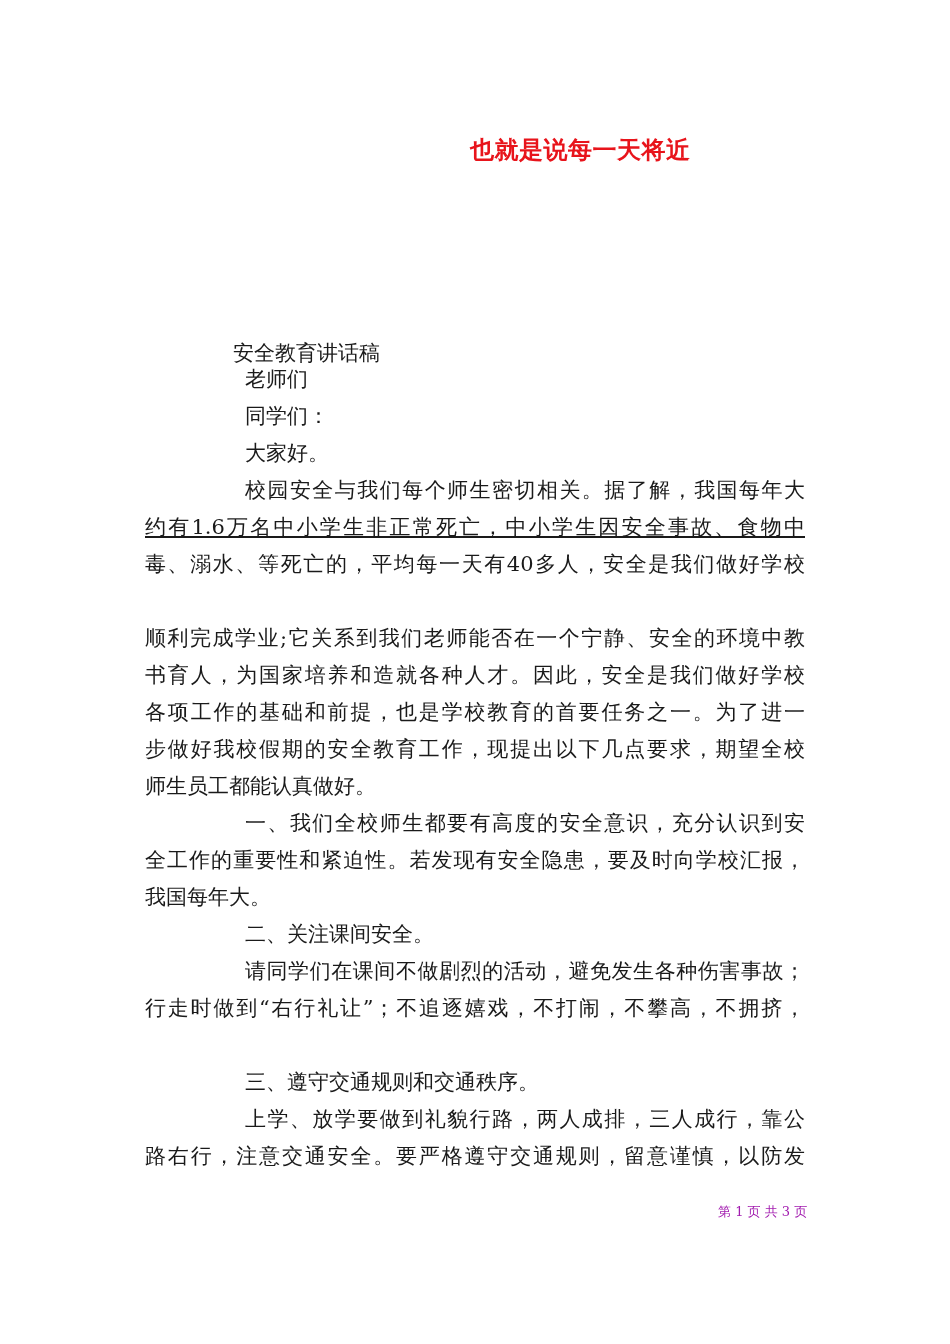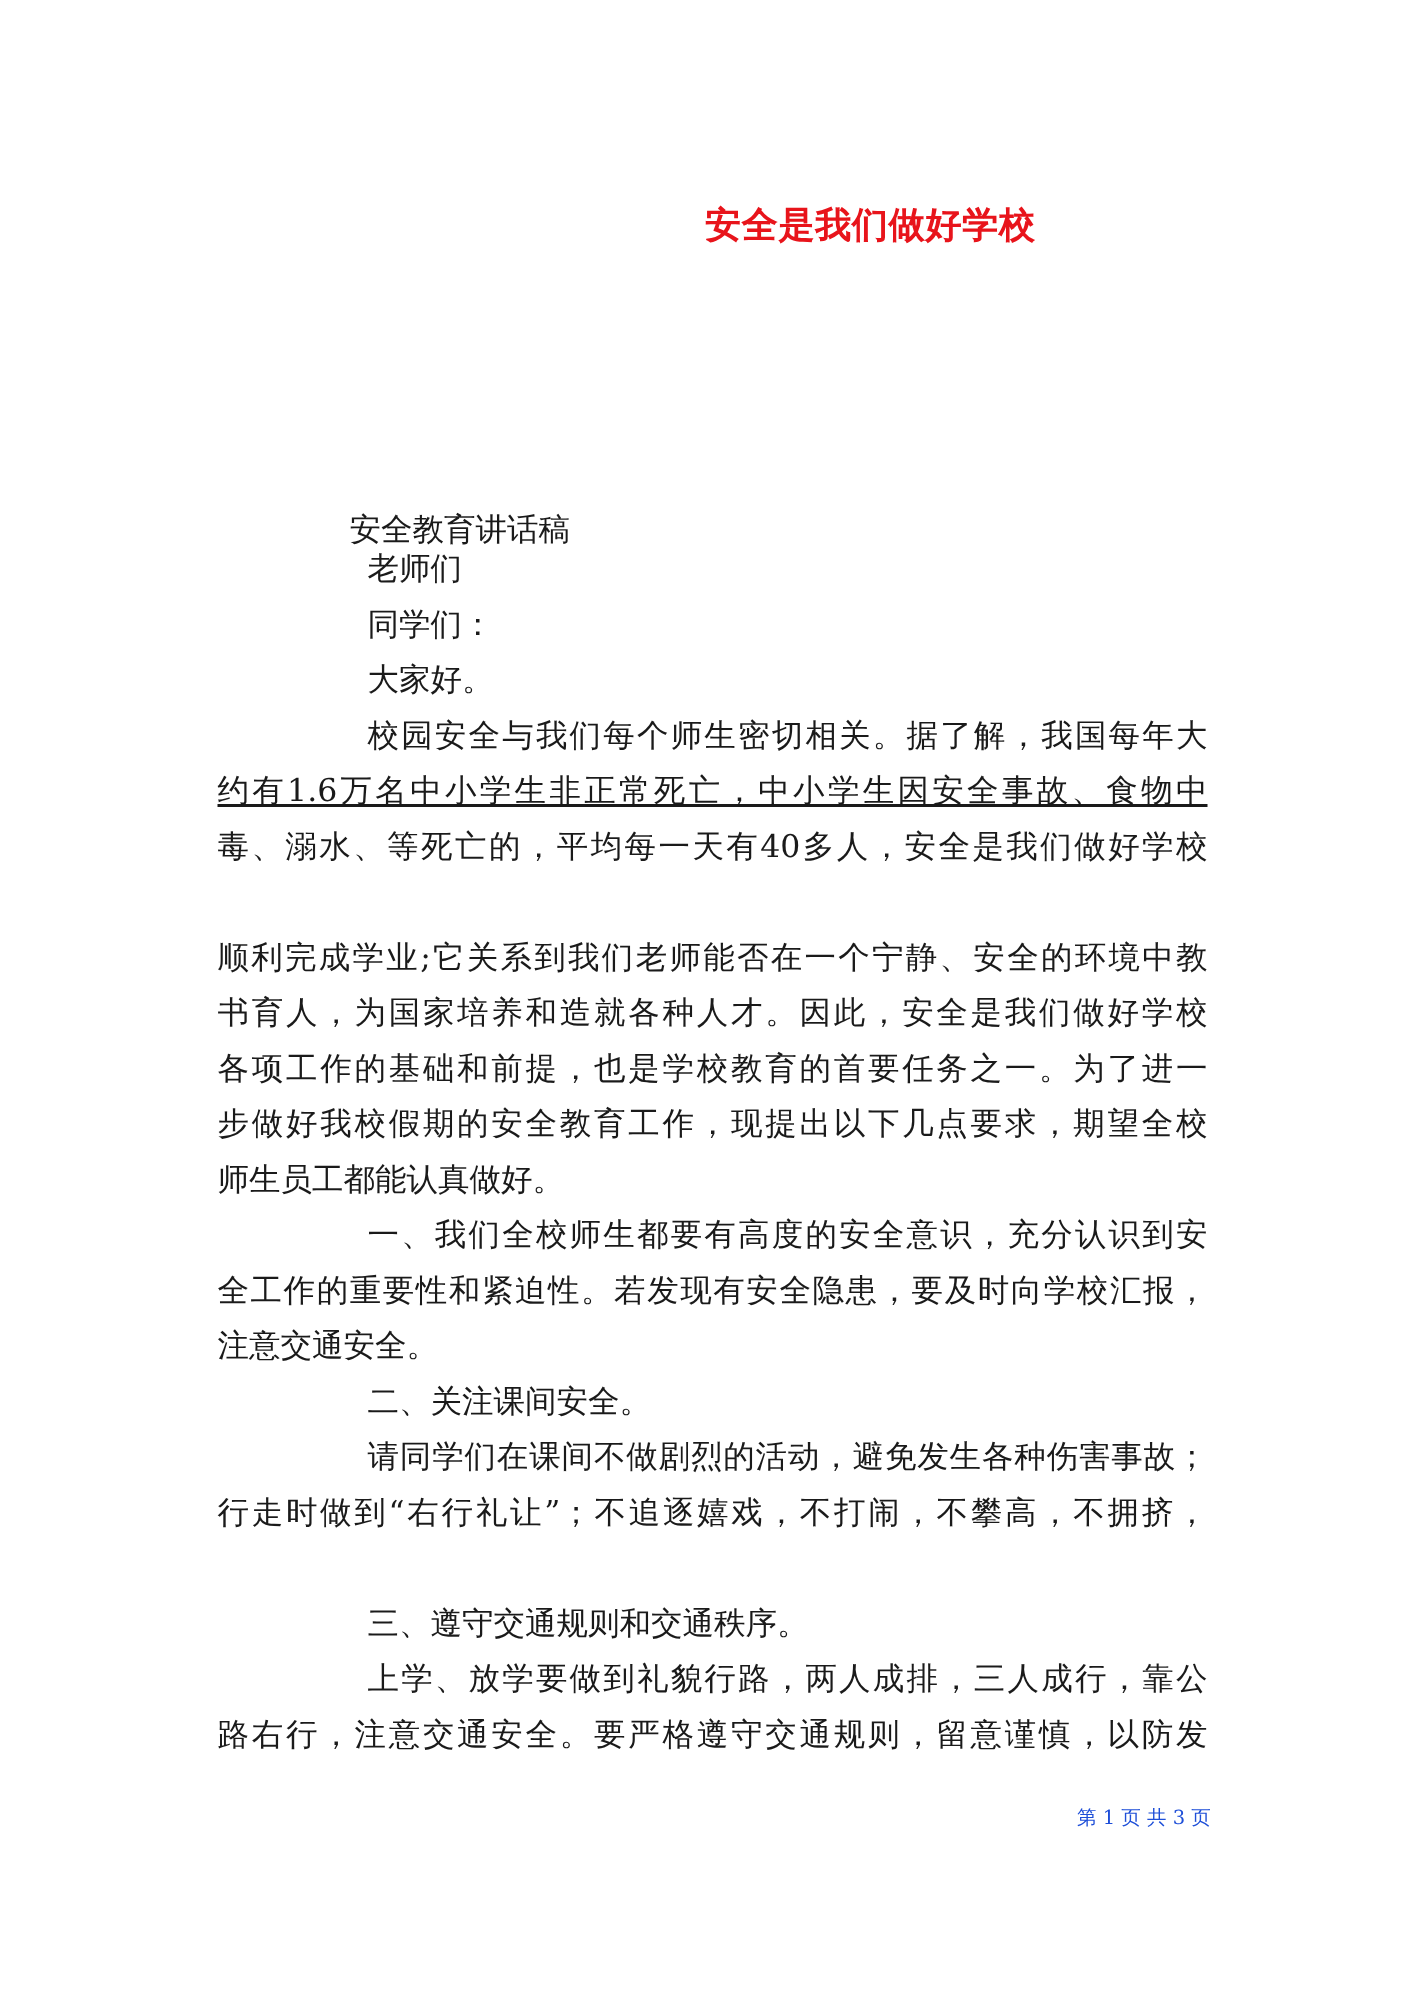--- a/index.html
+++ b/index.html
@@ -44,49 +44,49 @@
       left: 145px;
       width: 660px;
       text-align: justify;
       text-align-last: justify;
     }
     .footer {
       position: absolute;
       left: 718px;
       top: 1203px;
       font-size: 13px;
-      color: #1d4ed8;
+      color: #a21caf;
       white-space: nowrap;
       font-family: "DejaVu Serif", "Liberation Serif", serif;
     }
   </style>
 </head>
 <body>
 
 <div class="page">
 
-  <div class="doc-title">安全是我们做好学校</div>
+  <div class="doc-title">也就是说每一天将近</div>
 
   <div class="line" style="left:233px; top:327px;margin-top:12px;">安全教育讲话稿</div>
   <div class="line" style="left:245px; top:365px;">老师们</div>
   <div class="line" style="left:245px; top:402px;">同学们：</div>
   <div class="line" style="left:245px; top:439px;">大家好。</div>
 
   <div class="line justify" style="left:245px; width:560px; top:476px;">校园安全与我们每个师生密切相关。据了解，我国每年大</div>
   <div class="line justify" style="top:513px;text-decoration:underline;">约有1.6万名中小学生非正常死亡，中小学生因安全事故、食物中</div>
   <div class="line justify" style="top:550px;">毒、溺水、等死亡的，平均每一天有40多人，安全是我们做好学校</div>
   <div class="line justify" style="top:624px;">顺利完成学业;它关系到我们老师能否在一个宁静、安全的环境中教</div>
   <div class="line justify" style="top:661px;">书育人，为国家培养和造就各种人才。因此，安全是我们做好学校</div>
   <div class="line justify" style="top:698px;">各项工作的基础和前提，也是学校教育的首要任务之一。为了进一</div>
   <div class="line justify" style="top:735px;">步做好我校假期的安全教育工作，现提出以下几点要求，期望全校</div>
   <div class="line" style="left:145px; top:772px;">师生员工都能认真做好。</div>
 
   <div class="line justify" style="left:245px; width:560px; top:809px;">一、我们全校师生都要有高度的安全意识，充分认识到安</div>
   <div class="line justify" style="top:846px;">全工作的重要性和紧迫性。若发现有安全隐患，要及时向学校汇报，</div>
-  <div class="line" style="left:145px; top:883px;">注意交通安全。</div>
+  <div class="line" style="left:145px; top:883px;">我国每年大。</div>
 
   <div class="line" style="left:245px; top:920px;">二、关注课间安全。</div>
   <div class="line justify" style="left:245px; width:560px; top:957px;">请同学们在课间不做剧烈的活动，避免发生各种伤害事故；</div>
   <div class="line justify" style="top:994px;">行走时做到“右行礼让”；不追逐嬉戏，不打闹，不攀高，不拥挤，</div>
 
   <div class="line" style="left:245px; top:1068px;">三、遵守交通规则和交通秩序。</div>
   <div class="line justify" style="left:245px; width:560px; top:1105px;">上学、放学要做到礼貌行路，两人成排，三人成行，靠公</div>
   <div class="line justify" style="top:1142px;">路右行，注意交通安全。要严格遵守交通规则，留意谨慎，以防发</div>
 
   <div class="footer">第 1 页 共 3 页</div>

